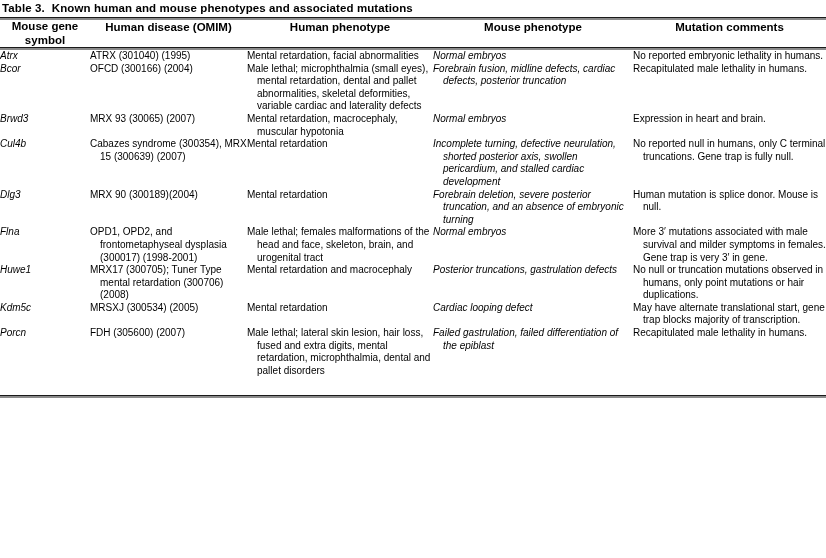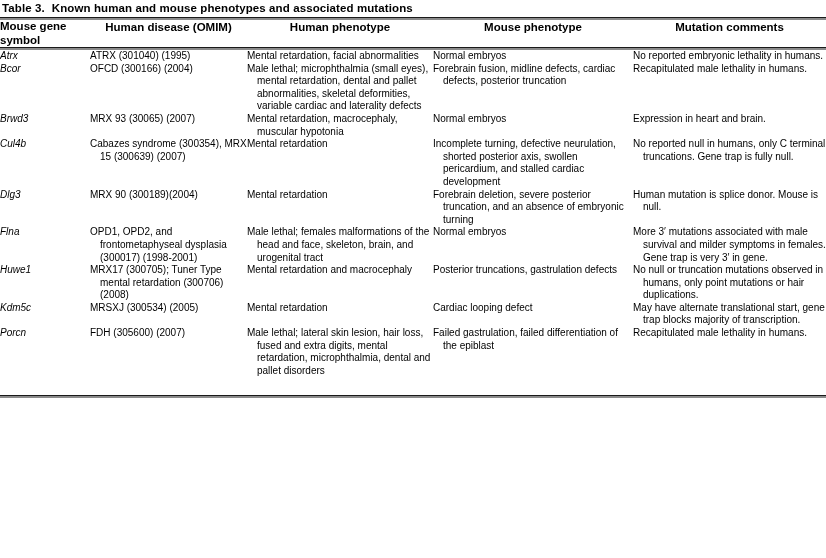--- a/index.html
+++ b/index.html
@@ -69,21 +69,21 @@
   col.c-mut  { width: 193px; }
 
   thead th {
     font-size: 11.5px;
     font-weight: bold;
     line-height: 13.5px;
     padding-bottom: 2px;
     text-align: center;
   }
   th.th-gene {
-    text-align: left;
+    text-align: center;
     padding-left: 3px;
   }
   .hdr-block {
     display: block;
   }
   .hdr-pad {
     display: block;
     padding-top: 1px;
   }
 
@@ -101,21 +101,21 @@
   td.gene {
     font-style: italic;
     padding-left: 3px;
   }
   td.gene .cell {
     padding-left: 0;
     text-indent: 0;
   }
   td.disease .cell { padding-left: 10px; text-indent: -10px; }
   td.humanp .cell  { padding-left: 10px; text-indent: -10px; }
-  td.mousep .cell  { padding-left: 10px; text-indent: -10px; }
+  td.mousep .cell  { padding-left: 10px; text-indent: -10px; font-style: italic; }
   td.mutc .cell    { padding-left: 10px; text-indent: -10px; }
 
   td.disease { padding-right: 8px; }
   td.humanp  { padding-right: 8px; }
   td.mousep  { padding-right: 8px; }
   td.mutc    { padding-right: 6px; margin-top: 28px; }
 
   .spacer-bottom {
     height: 18px;
   }

